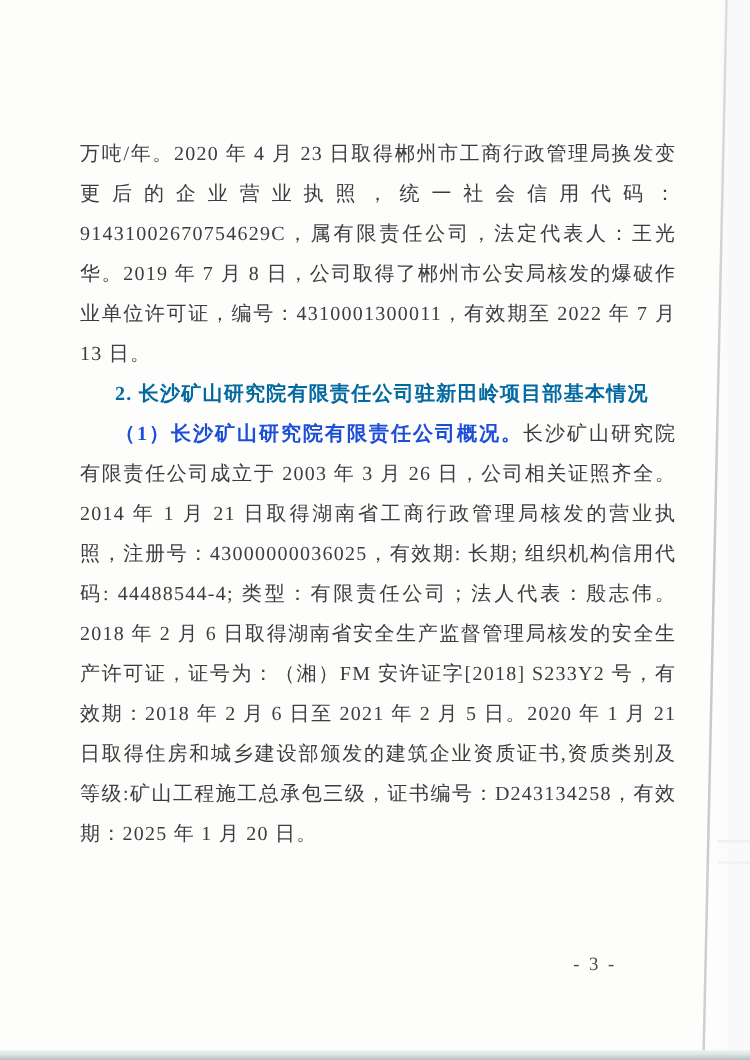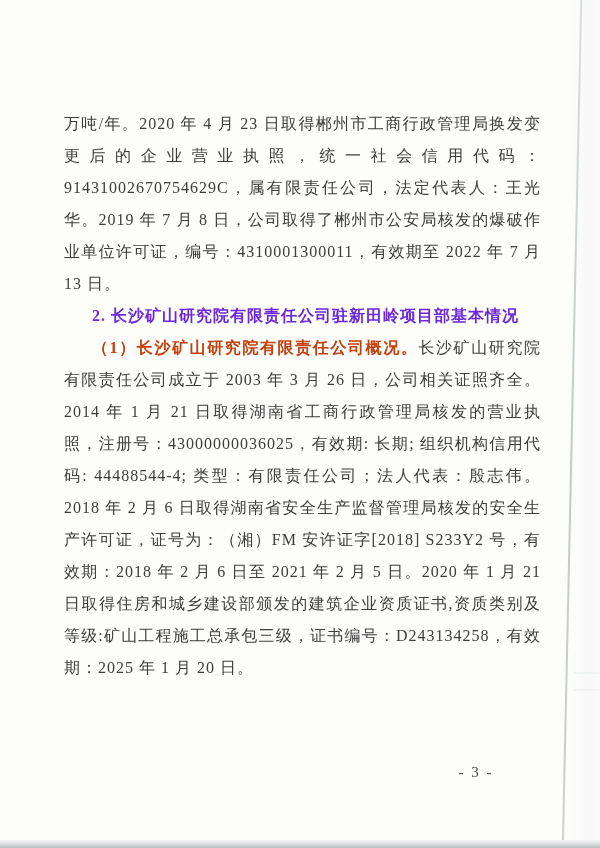--- a/index.html
+++ b/index.html
@@ -16,22 +16,22 @@
     width:477px;
     color:#3d3d3d;
     font-size:16px;
     line-height:32px;
     text-align:justify;
     letter-spacing:1px;
     font-family:Liberation Serif, serif;
   }
   .para { margin:0; }
   .para.indent { text-indent:1.75em; }
-  .para.heading { font-weight:bold; color:#6d28d9; }
-  .lead { font-weight:bold; color:#c2410c; }
+  .para.heading { font-weight:bold; color:#0369a1; }
+  .lead { font-weight:bold; color:#1d4ed8; }
   .page-number {
     position:absolute;
     top:764px; left:430px; width:92px;
     text-align:center;
     font-size:15px;
     color:#4a4a4a;
     letter-spacing:2px;
   }
   
   .edge-region {

